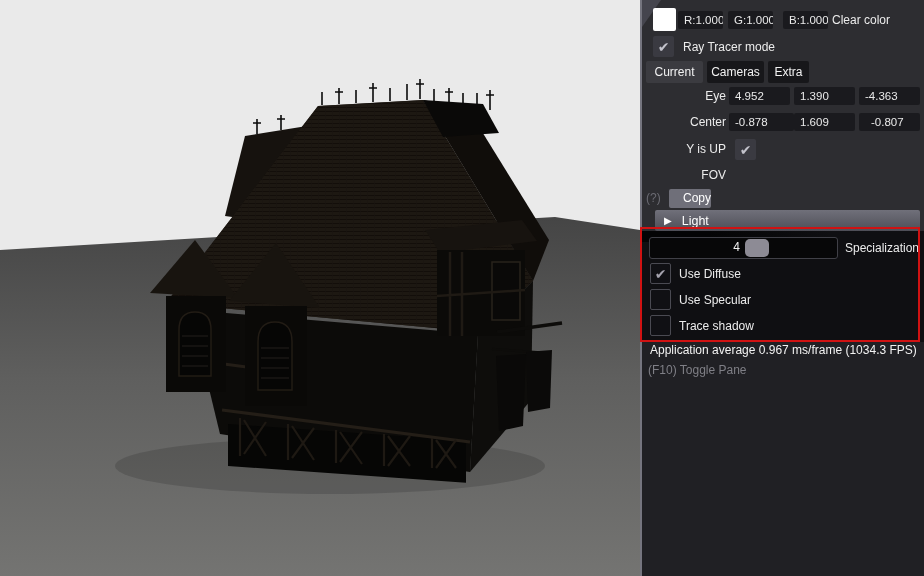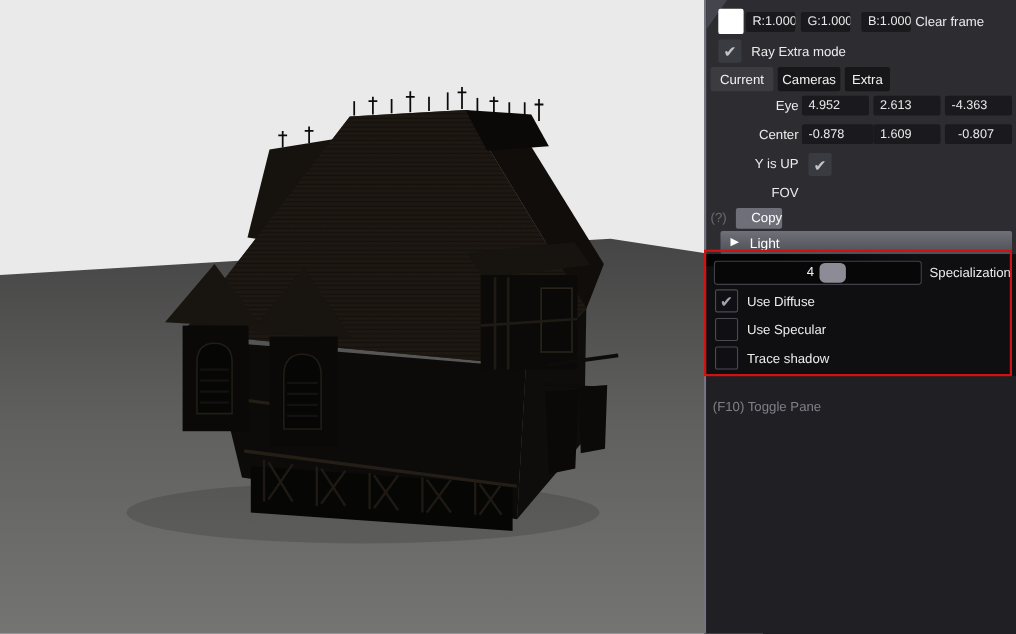--- a/index.html
+++ b/index.html
@@ -162,34 +162,34 @@
 <div class="panel">
   <div class="sec-black"></div>
   <div class="sec-bottom"></div>
   <div class="wedge"></div>
   <div class="corner-fold"></div>
 
   <div class="abs swatch" style="left:11px;top:8px;"></div>
   <div class="abs valbox" style="left:36px;top:11px;width:45px;">R:1.000</div>
   <div class="abs valbox" style="left:86px;top:11px;width:45px;">G:1.000</div>
   <div class="abs valbox" style="left:141px;top:11px;width:45px;">B:1.000</div>
-  <div class="abs txt" style="left:190px;top:13px;">Clear frame</div>
+  <div class="abs txt" style="left:190px;top:13px;">Clear color</div>
 
   <div class="abs checkbox" style="left:11px;top:36px;">
     <span>✔</span>
   </div>
-  <div class="abs txt" style="left:41px;top:40px;">Ray Extra mode</div>
+  <div class="abs txt" style="left:41px;top:40px;">Ray Tracer mode</div>
 
   <div class="abs tab active" style="left:4px;top:61px;width:57px;">Current</div>
   <div class="abs tab inactive" style="left:65px;top:61px;width:57px;">Cameras</div>
   <div class="abs tab inactive" style="left:126px;top:61px;width:41px;">Extra</div>
 
   <div class="abs rowlabel" style="left:0;top:89px;">Eye</div>
   <div class="abs valbox" style="left:87px;top:87px;width:61px;">4.952</div>
-  <div class="abs valbox" style="left:152px;top:87px;width:61px;">2.613</div>
+  <div class="abs valbox" style="left:152px;top:87px;width:61px;">1.390</div>
   <div class="abs valbox" style="left:217px;top:87px;width:61px;">-4.363</div>
 
   <div class="abs rowlabel" style="left:0;top:115px;">Center</div>
   <div class="abs valbox" style="left:87px;top:113px;width:65px;">-0.878</div>
   <div class="abs valbox" style="left:152px;top:113px;width:61px;">1.609</div>
   <div class="abs valbox" style="left:217px;top:113px;width:61px;padding-left:12px;">-0.807</div>
 
   <div class="abs rowlabel" style="left:0;top:142px;">Y is UP</div>
   <div class="abs checkbox" style="left:93px;top:139px;">
     <span>✔</span>
@@ -217,14 +217,15 @@
   <div class="abs txt" style="left:37px;top:267px;">Use Diffuse</div>
 
   <div class="abs checkbox dark" style="left:8px;top:289px;"></div>
   <div class="abs txt" style="left:37px;top:293px;">Use Specular</div>
 
   <div class="abs checkbox dark" style="left:8px;top:315px;"></div>
   <div class="abs txt" style="left:37px;top:319px;">Trace shadow</div>
 
   <div class="hl-box"></div>
 
+  <div class="abs status" style="left:8px;top:343px;">Application average 0.967 ms/frame (1034.3 FPS)</div>
   <div class="abs hint" style="left:6px;top:363px;">(F10) Toggle Pane</div>
 </div>
 
 </body></html>

